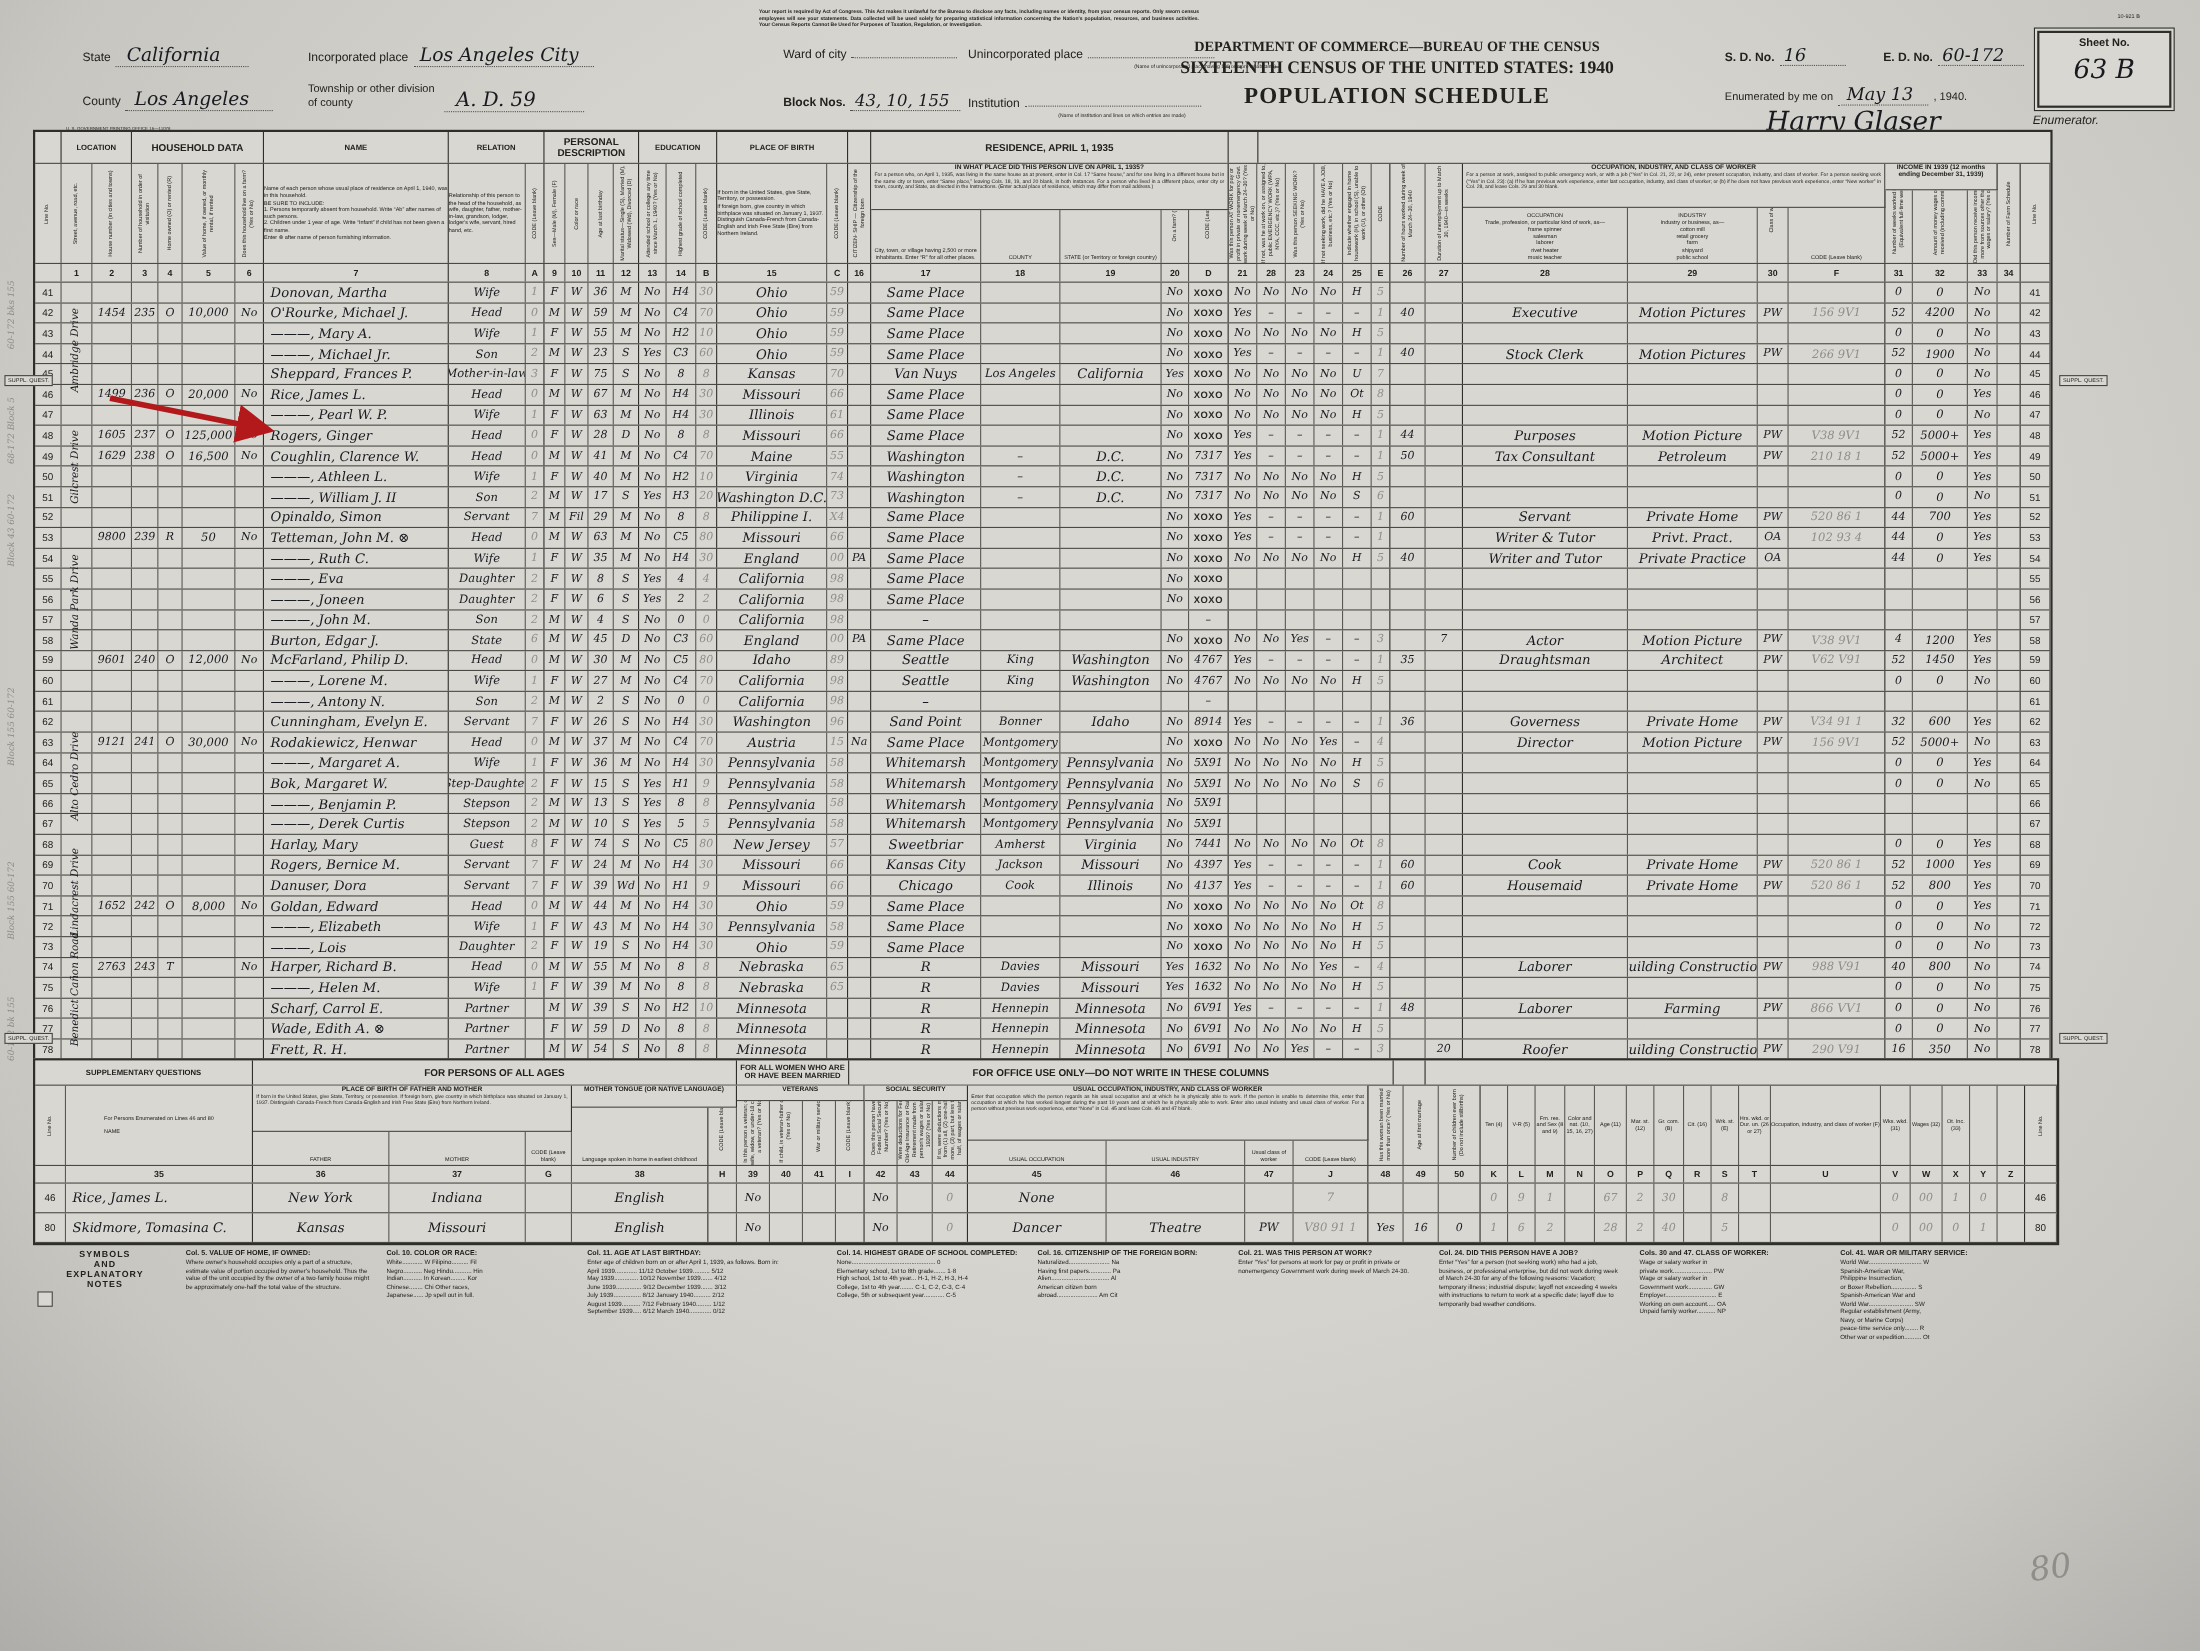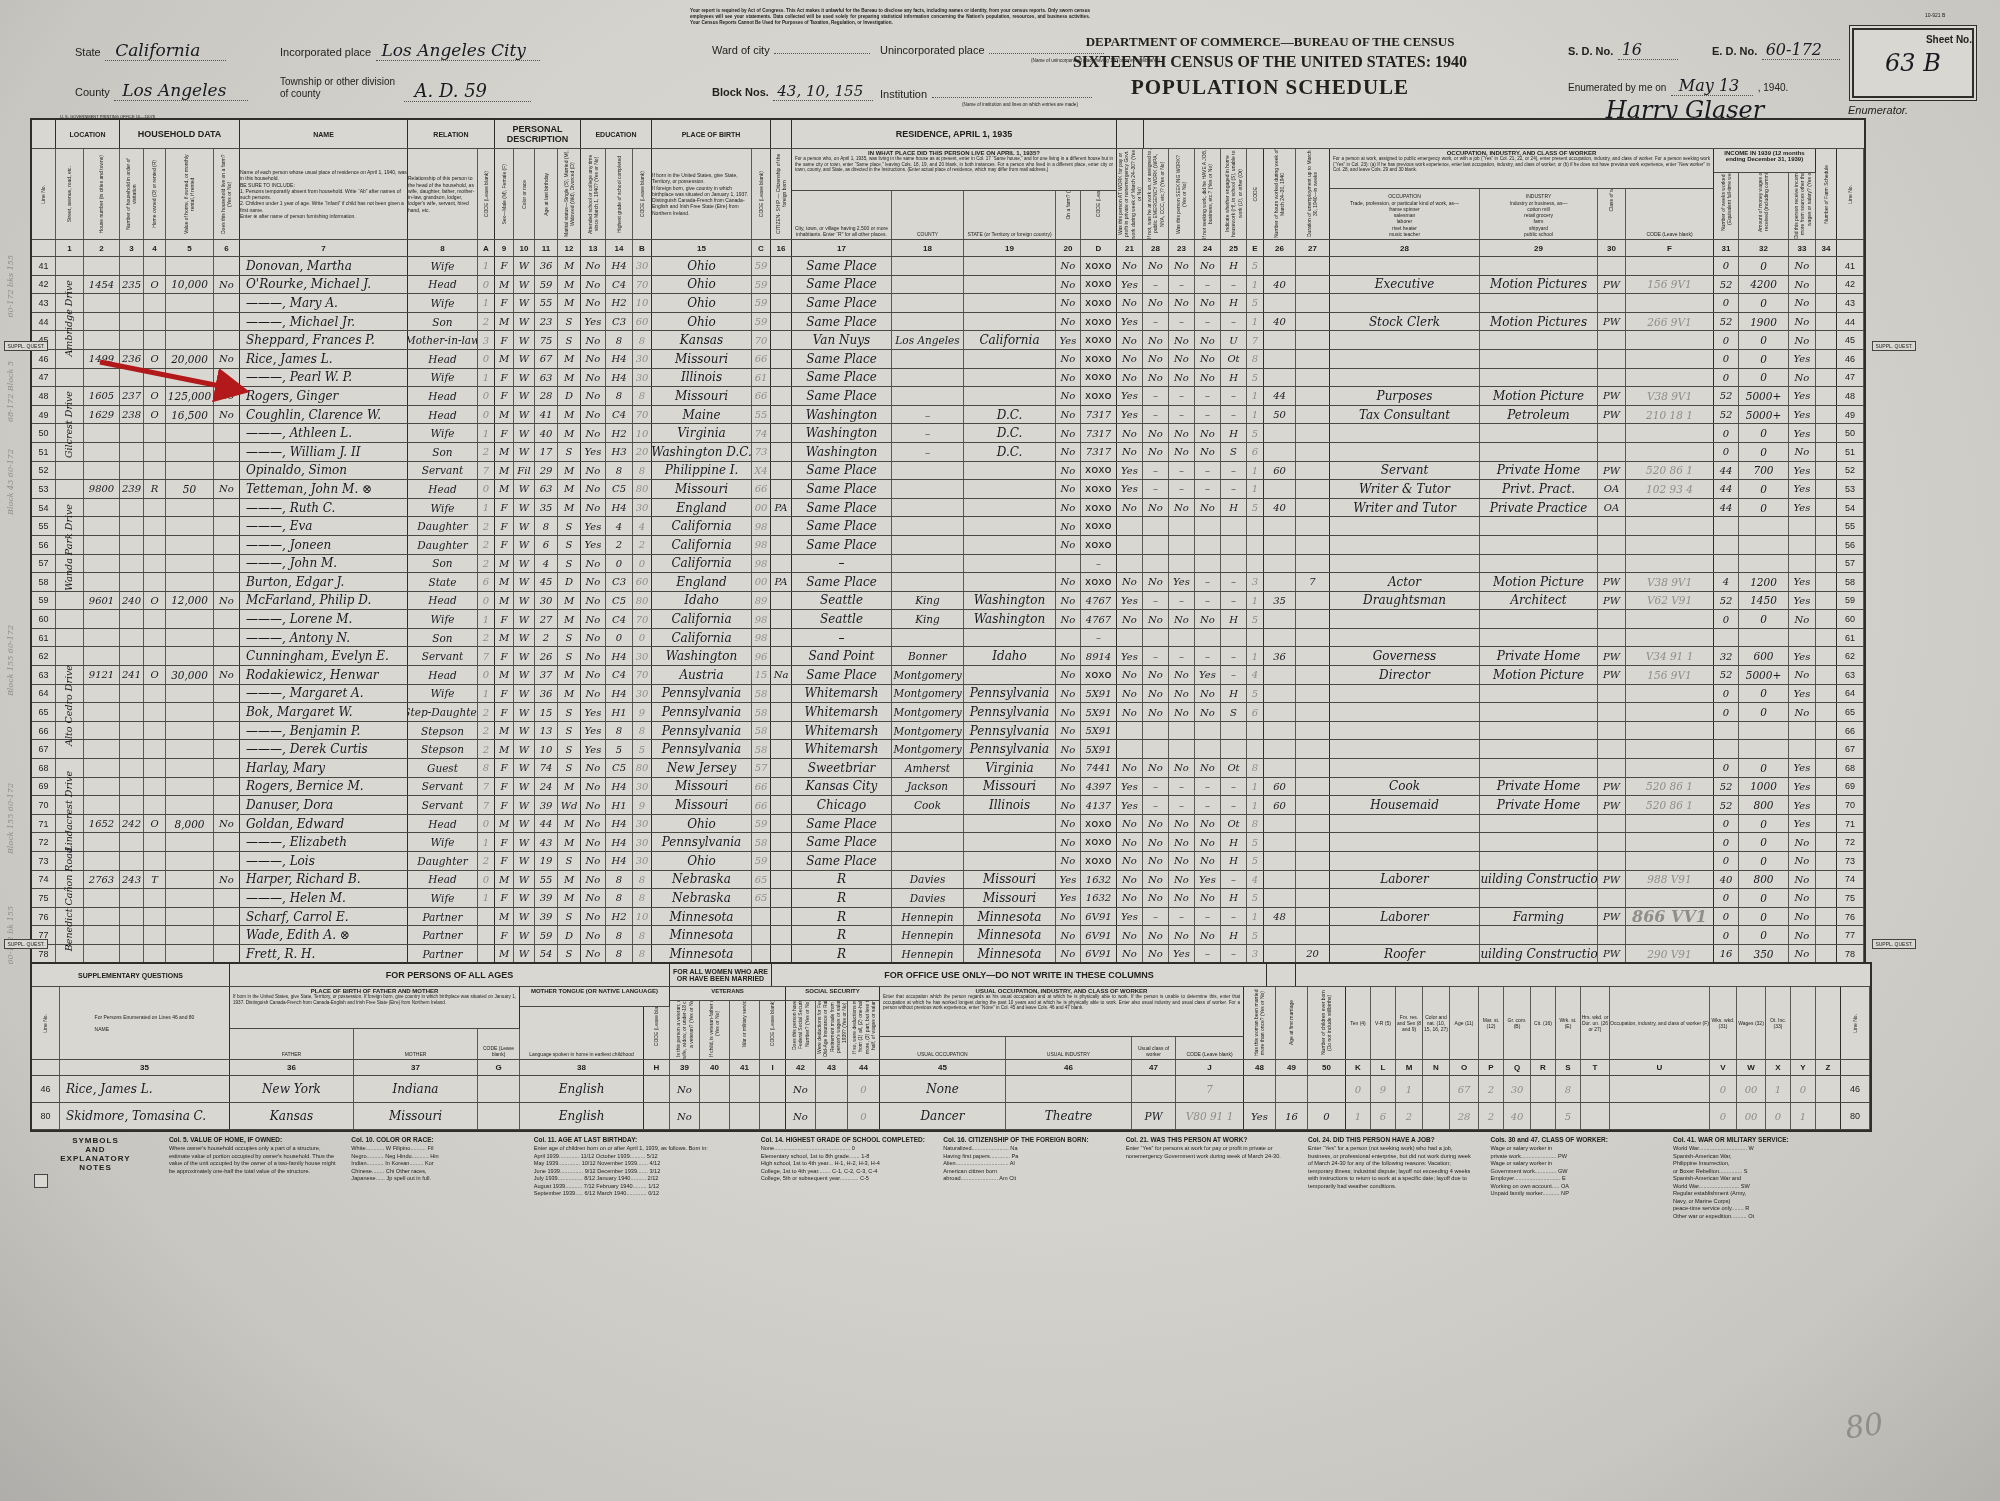--- a/index.html
+++ b/index.html
@@ -94,21 +94,21 @@
 <div class="abs" style="left:1712px;top:40px;">
   <span class="print" style="font-size:11px;font-weight:bold;">E. D. No.</span>
   <span class="hand dotted" style="font-size:16px;padding:0 18px 0 4px;">60-172</span>
 </div>
 <div class="abs" style="left:1568px;top:76px;">
   <span class="print" style="font-size:10px;">Enumerated by me on</span>
   <span class="hand dotted" style="font-size:16px;padding:0 14px 0 8px;">May 13</span>
   <span class="print" style="font-size:10px;">, 1940.</span>
 </div>
 <div class="abs" style="left:1852px;top:28px;width:118px;height:66px;border:2px solid #2e2e2a;box-shadow:0 0 0 2px #d8d7d2, 0 0 0 3px #2e2e2a;background:#d8d7d2;text-align:center;">
-  <div class="print" style="font-size:10px;font-weight:bold;margin-top:4px;text-align:right;">Sheet No.</div>
+  <div class="print" style="font-size:10px;font-weight:bold;margin-top:4px;">Sheet No.</div>
   <div class="hand" style="font-size:24px;margin-top:4px;">63 B</div>
 </div>
 <div class="abs" style="left:1530px;top:96px;width:310px;border-bottom:1px dotted #444;text-align:center;">
   <span class="hand" style="font-size:24px;">Harry Glaser</span>
 </div>
 <div class="abs print" style="left:1848px;top:104px;font-size:11px;font-style:italic;">Enumerator.</div>
 
 <div id="main-table" class="tbl" style="left: 30px; top: 118px; width: 1832px;">
     <div class="trow" style="height: 28px;">
       <div class="gcell" style="width: 24px; height: 28px;">
@@ -1915,21 +1915,21 @@
       <div class="cell bodycell hand" style="width: 26px; height: 17.6px; font-size: 10px;">–</div>
       <div class="cell bodycell hand" style="width: 26px; height: 17.6px; font-size: 10px;">–</div>
       <div class="cell bodycell hand" style="width: 26px; height: 17.6px; font-size: 10px;">–</div>
       <div class="cell bodycell hand" style="width: 26px; height: 17.6px; font-size: 10px;">–</div>
       <div class="cell bodycell heavy pencil" style="width: 17px; height: 17.6px; font-size: 10px;">1</div>
       <div class="cell bodycell hand" style="width: 32px; height: 17.6px; font-size: 10px;">48</div>
       <div class="cell bodycell heavy hand" style="width: 34px; height: 17.6px; font-size: 10px;"></div>
       <div class="cell bodycell hand" style="width: 150px; height: 17.6px; font-size: 12px;">Laborer</div>
       <div class="cell bodycell hand" style="width: 118px; height: 17.6px; font-size: 12px;">Farming</div>
       <div class="cell bodycell hand" style="width: 28px; height: 17.6px; font-size: 10px;">PW</div>
-      <div class="cell bodycell heavy pencil" style="width: 88px; height: 17.6px; font-size: 16px; font-weight: bold;">866 VV1</div>
+      <div class="cell bodycell heavy pencil" style="width: 88px; height: 17.6px; font-size: 11px;">866 VV1</div>
       <div class="cell bodycell hand" style="width: 25px; height: 17.6px; font-size: 10px;">0</div>
       <div class="cell bodycell hand" style="width: 50px; height: 17.6px; font-size: 10.5px;">0</div>
       <div class="cell bodycell hand" style="width: 27px; height: 17.6px; font-size: 10px;">No</div>
       <div class="cell bodycell heavy hand" style="width: 21px; height: 17.6px; font-size: 10px;"></div>
       <div class="cell bodycell print" style="width: 27px; height: 17.6px; font-size: 9px;">76</div>
     </div>
     <div class="trow" style="height: 17.6px;">
       <div class="cell bodycell print" style="width: 24px; height: 17.6px; font-size: 9px;">77</div>
       <div class="cell bodycell hand" style="width: 28px; height: 17.6px; font-size: 10px;"></div>
       <div class="cell bodycell hand" style="width: 36px; height: 17.6px; font-size: 10px;"></div>

